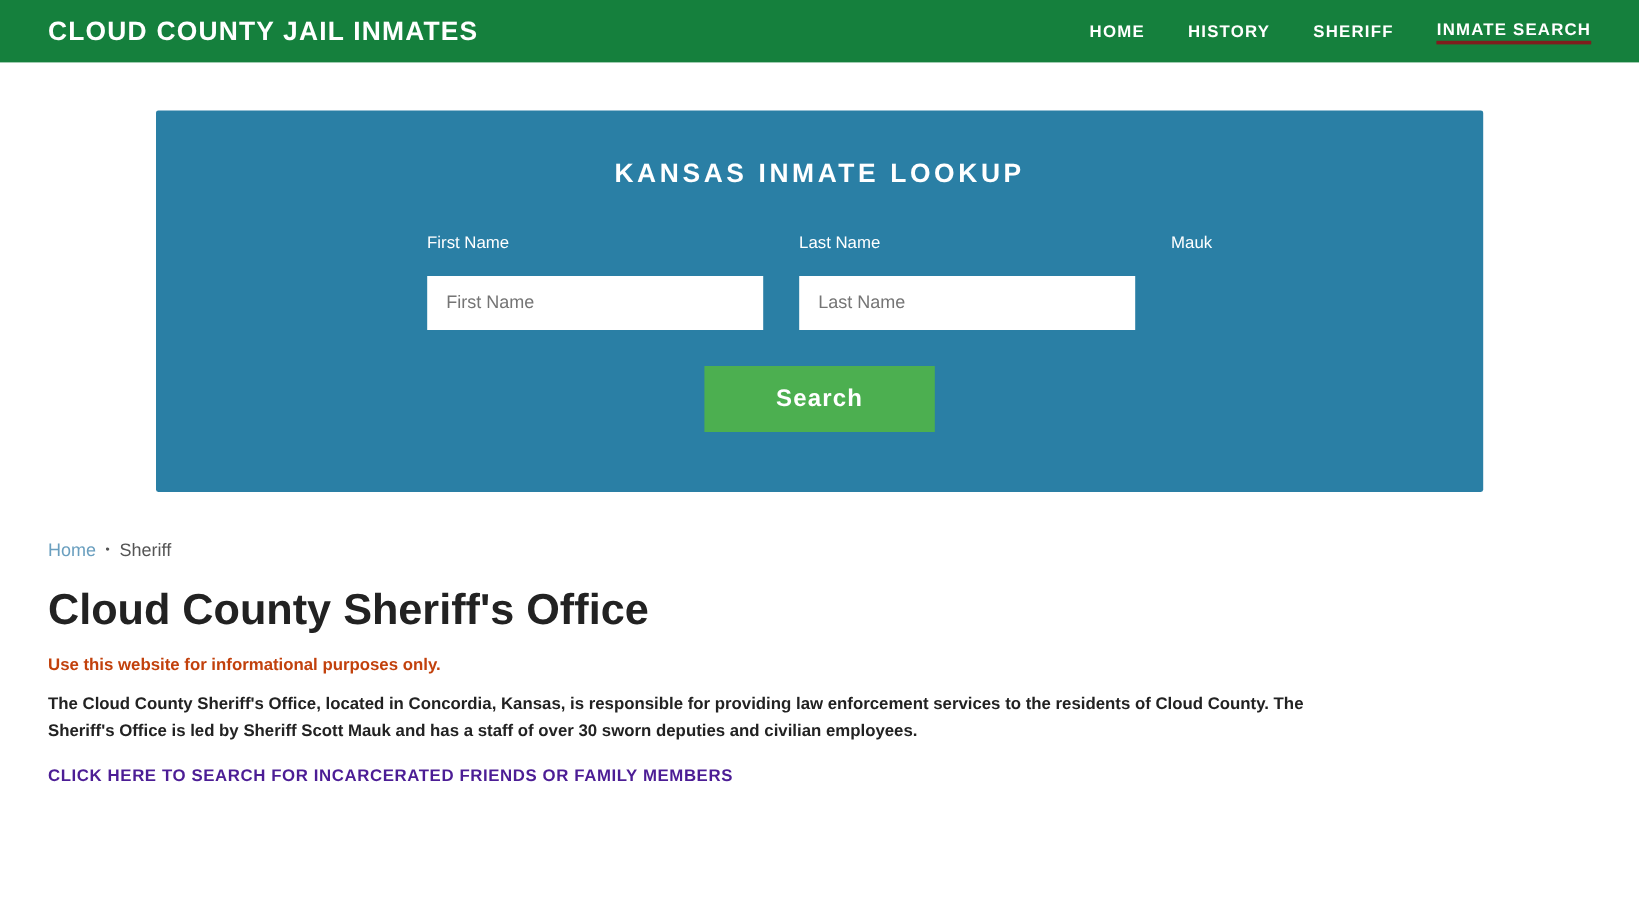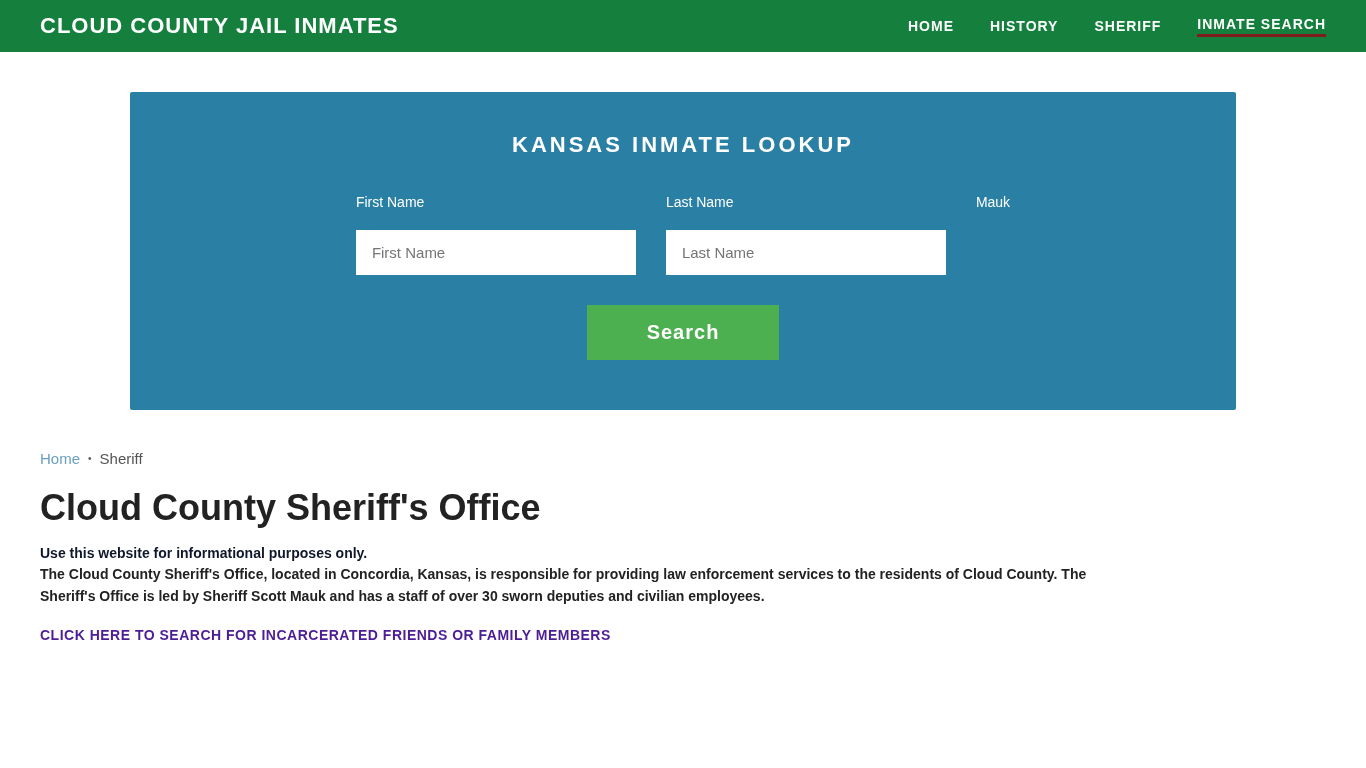--- a/index.html
+++ b/index.html
@@ -153,22 +153,22 @@
     .page-heading {
       font-size: 36px;
       font-weight: 900;
       color: #222;
       margin-bottom: 16px;
     }
 
     .info-bold {
       font-size: 14px;
       font-weight: 700;
-      color: #0f172a;
-      margin-bottom: 2px;
+      color: #c2410c;
+      margin-bottom: 14px;
     }
 
     .info-para {
       font-size: 14px;
       font-weight: 700;
       color: #222;
       line-height: 1.6;
       margin-bottom: 18px;
       max-width: 1060px;
     }

